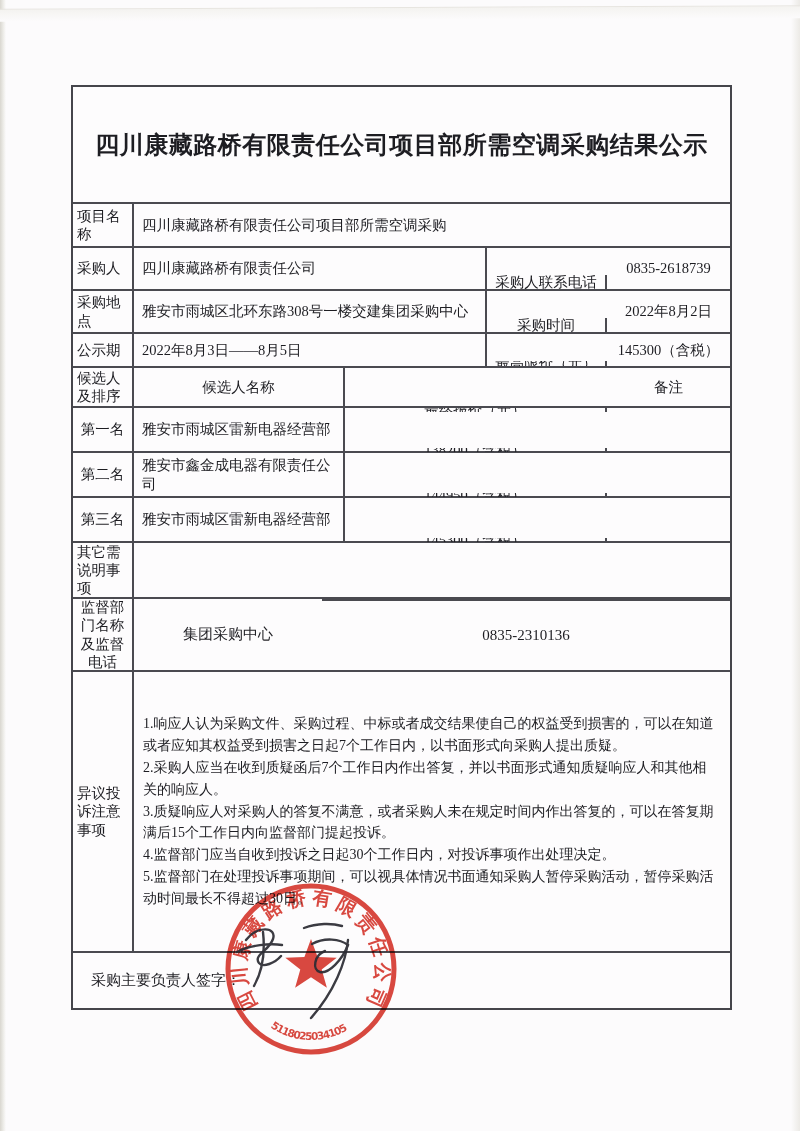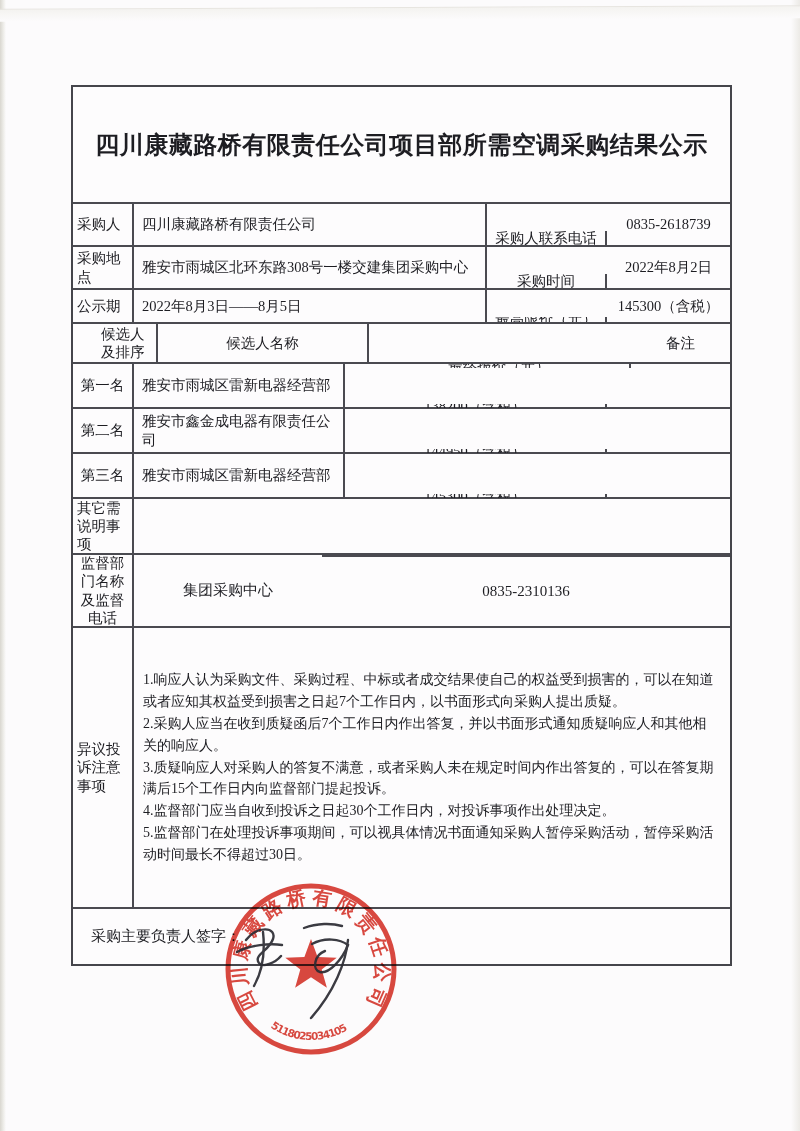--- a/index.html
+++ b/index.html
@@ -27,21 +27,21 @@
   .row{display:flex;border-bottom:2px solid #4a4a50;box-sizing:border-box;}
   .row:last-child{border-bottom:none;}
   .c{display:flex;align-items:center;box-sizing:border-box;
      border-right:2px solid #4a4a50;padding:2px 8px;
      font-size:14.5px;line-height:1.25;overflow:hidden;}
   .c:last-child{border-right:none;}
   .label{flex:0 0 61px;padding:2px 4px;}
   .center{justify-content:center;text-align:center;}
   .title-row{height:117px;align-items:center;justify-content:center;}
   .title-text{font-size:24px;font-weight:bold;letter-spacing:0.5px;text-align:center;}
-  .h44{height:44px;} .h43{height:43px;} .h34{height:34px;} .h40{height:40px;padding-left:24px;}
+  .h44{height:44px;} .h43{height:43px;} .h34{height:34px;} .h40{height:40px;}
   .h45{height:45px;} .h56{height:56px;} .h281{height:281px;} .h55{height:55px;border-bottom:none;}
   .w353{flex:0 0 353px;} .w120{flex:0 0 120px;margin-top:27px;} .wlast{flex:1 1 auto;}
   .w211{flex:0 0 211px;} .w262{flex:0 0 262px;margin-top:40px;}
   .sup-col{flex:1 1 auto;display:flex;flex-direction:row;}
   .sup-cell{flex:1 1 auto;display:flex;align-items:center;justify-content:center;
     font-size:15px;box-sizing:border-box;}
   .sup-cell + .sup-cell{border-top:2px solid #4a4a50;flex-basis:52%;}
   .objection-body{flex:1 1 auto;display:flex;flex-direction:column;justify-content:center;
     padding:8px 10px 8px 9px;font-size:14px;line-height:1.56;}
   .objection-body div{margin:0;}
@@ -57,20 +57,24 @@
 <div class="edge-left"></div>
 <div class="edge-right"></div>
 <div class="crease-top"></div>
 
 <div class="doc-table">
 
   <div class="row title-row">
     <div class="title-text">四川康藏路桥有限责任公司项目部所需空调采购结果公示</div>
   </div>
 
+  <div class="row h44">
+    <div class="c label">项目名称</div>
+    <div class="c wlast">四川康藏路桥有限责任公司项目部所需空调采购</div>
+  </div>
 
   <div class="row h43">
     <div class="c label">采购人</div>
     <div class="c w353">四川康藏路桥有限责任公司</div>
     <div class="c w120 center">采购人联系电话</div>
     <div class="c wlast center">0835-2618739</div>
   </div>
 
   <div class="row h43">
     <div class="c label">采购地点</div>

